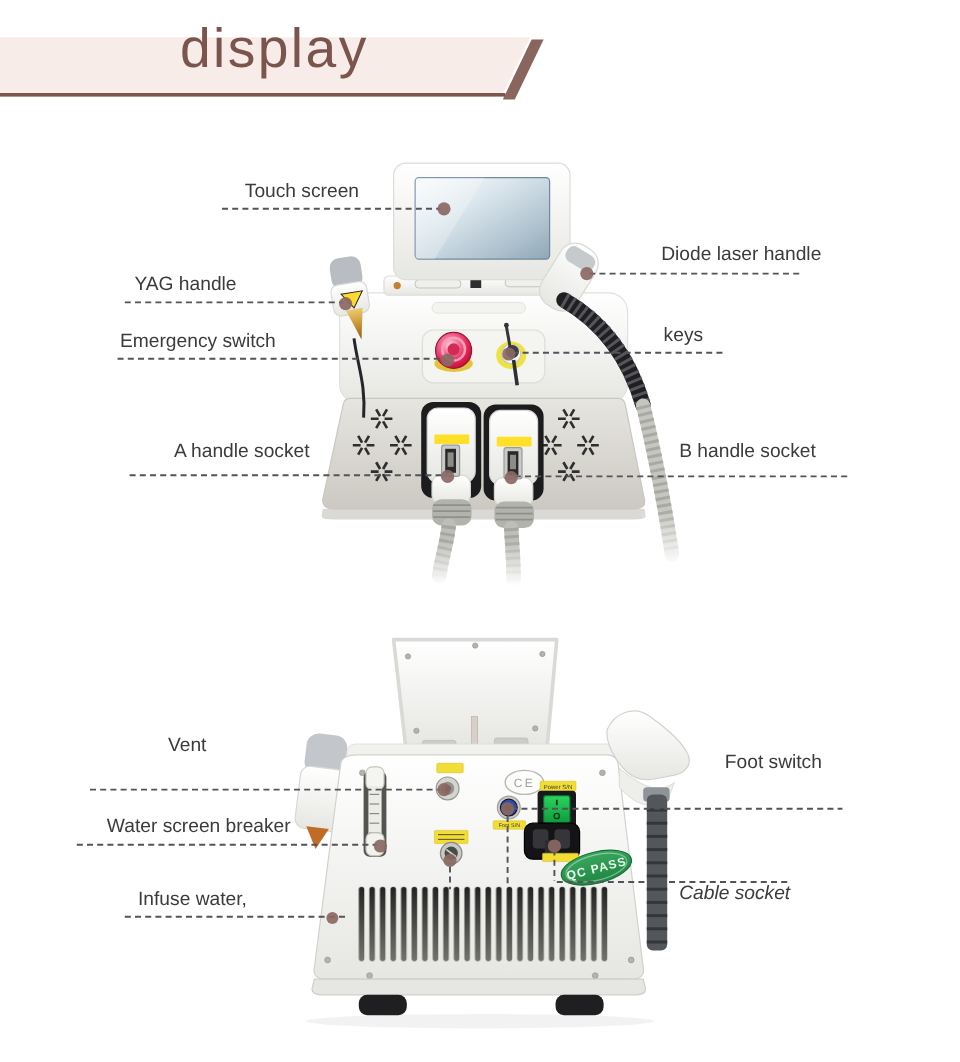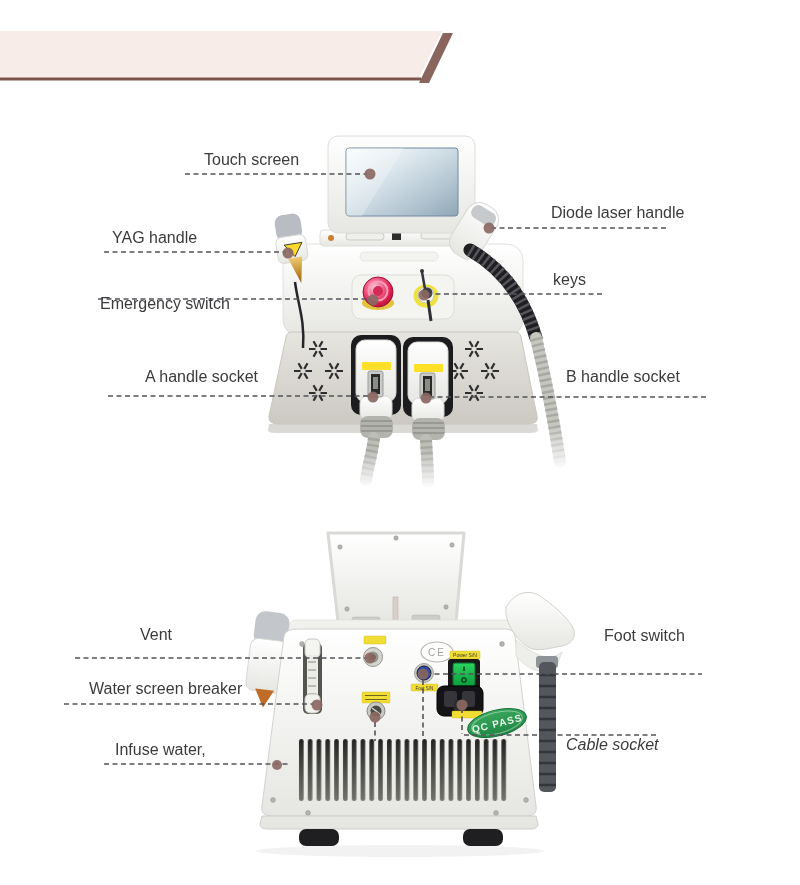--- a/index.html
+++ b/index.html
@@ -369,27 +369,28 @@
     <circle class="dot" cx="426" cy="398" r="5.5"></circle>
     <circle class="dot" cx="370" cy="658" r="5.5"></circle>
     <circle class="dot" cx="317" cy="705" r="5.5"></circle>
     <circle class="dot" cx="277" cy="765" r="5"></circle>
     <circle class="dot" cx="375" cy="717" r="5.5"></circle>
     <circle class="dot" cx="423" cy="674" r="5.5"></circle>
     <circle class="dot" cx="462" cy="705" r="5.5"></circle>
   </g>
 </svg>
 
+<div class="title-brown">display</div>
 
 <div class="ann" style="left:188px;top:151px;margin-left:16px;">Touch screen</div>
 <div class="ann" style="left:112px;top:229px;">YAG handle</div>
-<div class="ann" style="left:100px;top:276px;margin-top:19px;">Emergency switch</div>
+<div class="ann" style="left:100px;top:276px;">Emergency switch</div>
 <div class="ann" style="left:553px;top:271px;">keys</div>
 <div class="ann" style="left:551px;top:204px;">Diode laser handle</div>
 <div class="ann" style="left:145px;top:368px;">A handle socket</div>
 <div class="ann" style="left:566px;top:368px;">B handle socket</div>
-<div class="ann" style="left:140px;top:626px;text-align:center;">Vent</div>
+<div class="ann" style="left:140px;top:613px;text-align:center;">Vent</div>
 <div class="ann" style="left:89px;top:680px;">Water screen breaker</div>
 <div class="ann" style="left:115px;top:741px;">Infuse water,</div>
 <div class="ann" style="left:604px;top:627px;">Foot switch</div>
 <div class="ann" style="left:566px;top:736px;font-style:italic;">Cable socket</div>
 
 </div>
 
 </body></html>

